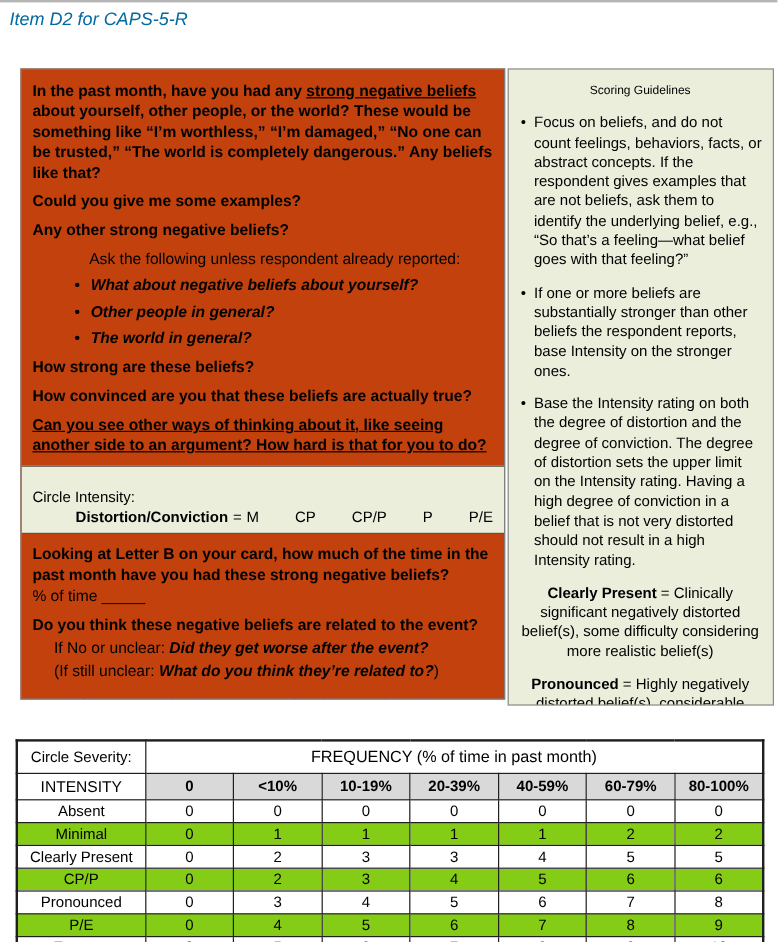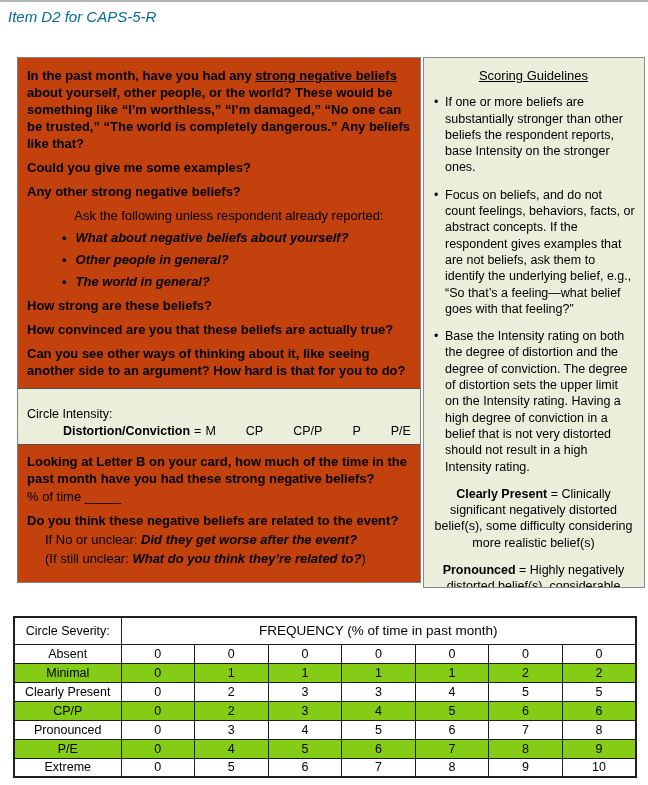--- a/index.html
+++ b/index.html
@@ -31,21 +31,21 @@
     font-size: 13px; line-height: 17px;
     overflow: hidden;
   }
   .q { font-weight: bold; margin: 7px 9px; }
   .q:first-child { margin-top: 9px; }
   .q .ul { text-decoration: underline; }
   .ask-note { margin: 7px 9px 5px 29px; font-weight: normal; text-align: center; }
   .probe-list { margin: 0 9px 2px 44px; list-style: none; }
   .probe-list li { margin: 5px 0; font-weight: bold; font-style: italic; }
   .probe-list li::before { content: "\2022"; font-style: normal; margin-right: 9px; }
-  .two-line { margin-bottom: 8px; }
+  .two-line { margin-bottom: 8px; text-decoration: underline; }
 
   .intensity-strip {
     background: #eaeedb;
     border-top: 1px solid #55554a;
     border-bottom: 1px solid #55554a;
     padding: 17px 9px 4px 9px;
     font-size: 12.5px; line-height: 17px;
     margin: 9px 0 8px 0;
   }
   .intensity-row { display: flex; align-items: baseline; margin-left: 36px; }
@@ -64,22 +64,22 @@
   
   .scoring-panel {
     width: 222px; height: 531px;
     background: #eaeedb;
     border: 1px solid #8c8c84;
     padding: 8px 9px 8px 8px;
     font-size: 12.5px; line-height: 16.3px;
     overflow: hidden;
   }
   .scoring-title {
-    text-align: center; text-decoration: underline;
-    font-size: 13px; margin: 2px 0 10px 0;
+    text-align: center; 
+    font-size: 10px; margin: 2px 0 10px 0;
   }
   .scoring-bullets { list-style: none; }
   .scoring-bullets li {
     margin: 0 0 11px 0; padding-left: 13px; position: relative;
   }
   .scoring-bullets li::before { content: "\2022"; position: absolute; left: 2px; }
   .definition { margin-top: 11px; text-align: center; }
   .definition .term { font-weight: bold; }
 
   
@@ -164,22 +164,22 @@
       <span class="circle-opts">
         <span>Related</span>
         <span>Unrelated</span>
       </span>
     </div>
   </div>
 
   <div class="scoring-panel">
     <div class="scoring-title">Scoring Guidelines</div>
     <ul class="scoring-bullets">
+      <li><span>Focus on beliefs, and do not count feelings, behaviors, facts, or abstract concepts. If the respondent gives examples that are not beliefs, ask them to identify the underlying belief, e.g., “So that’s a feeling—what belief goes with that feeling?”</span></li>
       <li><span>If one or more beliefs are substantially stronger than other beliefs the respondent reports, base Intensity on the stronger ones.</span></li>
-      <li><span>Focus on beliefs, and do not count feelings, behaviors, facts, or abstract concepts. If the respondent gives examples that are not beliefs, ask them to identify the underlying belief, e.g., “So that’s a feeling—what belief goes with that feeling?”</span></li>
       <li><span>Base the Intensity rating on both the degree of distortion and the degree of conviction. The degree of distortion sets the upper limit on the Intensity rating. Having a high degree of conviction in a belief that is not very distorted should not result in a high Intensity rating.</span></li>
     </ul>
     <div class="definition"><span class="term">Clearly Present</span><span> = Clinically significant negatively distorted belief(s), some difficulty considering more realistic belief(s)</span></div>
     <div class="definition"><span class="term">Pronounced</span><span> = Highly negatively distorted belief(s), considerable difficulty considering more realistic belief(s)</span></div>
   </div>
 </div>
 
 <div class="score-table-wrap">
   <table class="severity">
     <colgroup>
@@ -190,20 +190,30 @@
         <col>
         <col>
         <col>
         <col>
     </colgroup>
     <tbody>
         <tr class="hdr1">
       <th class="corner-cell">Circle Severity:</th>
       <th class="freq-span" colspan="7">FREQUENCY (% of time in past month)</th>
     </tr>
+    <tr class="hdr2">
+      <th class="intensity-cell">INTENSITY</th>
+      <th class="freq-col">0</th>
+      <th class="freq-col">&lt;10%</th>
+      <th class="freq-col">10-19%</th>
+      <th class="freq-col">20-39%</th>
+      <th class="freq-col">40-59%</th>
+      <th class="freq-col">60-79%</th>
+      <th class="freq-col">80-100%</th>
+    </tr>
     <tr class="body-row">
       <td class="row-label">Absent</td>
       <td>0</td>
       <td>0</td>
       <td>0</td>
       <td>0</td>
       <td>0</td>
       <td>0</td>
       <td>0</td>
     </tr>

